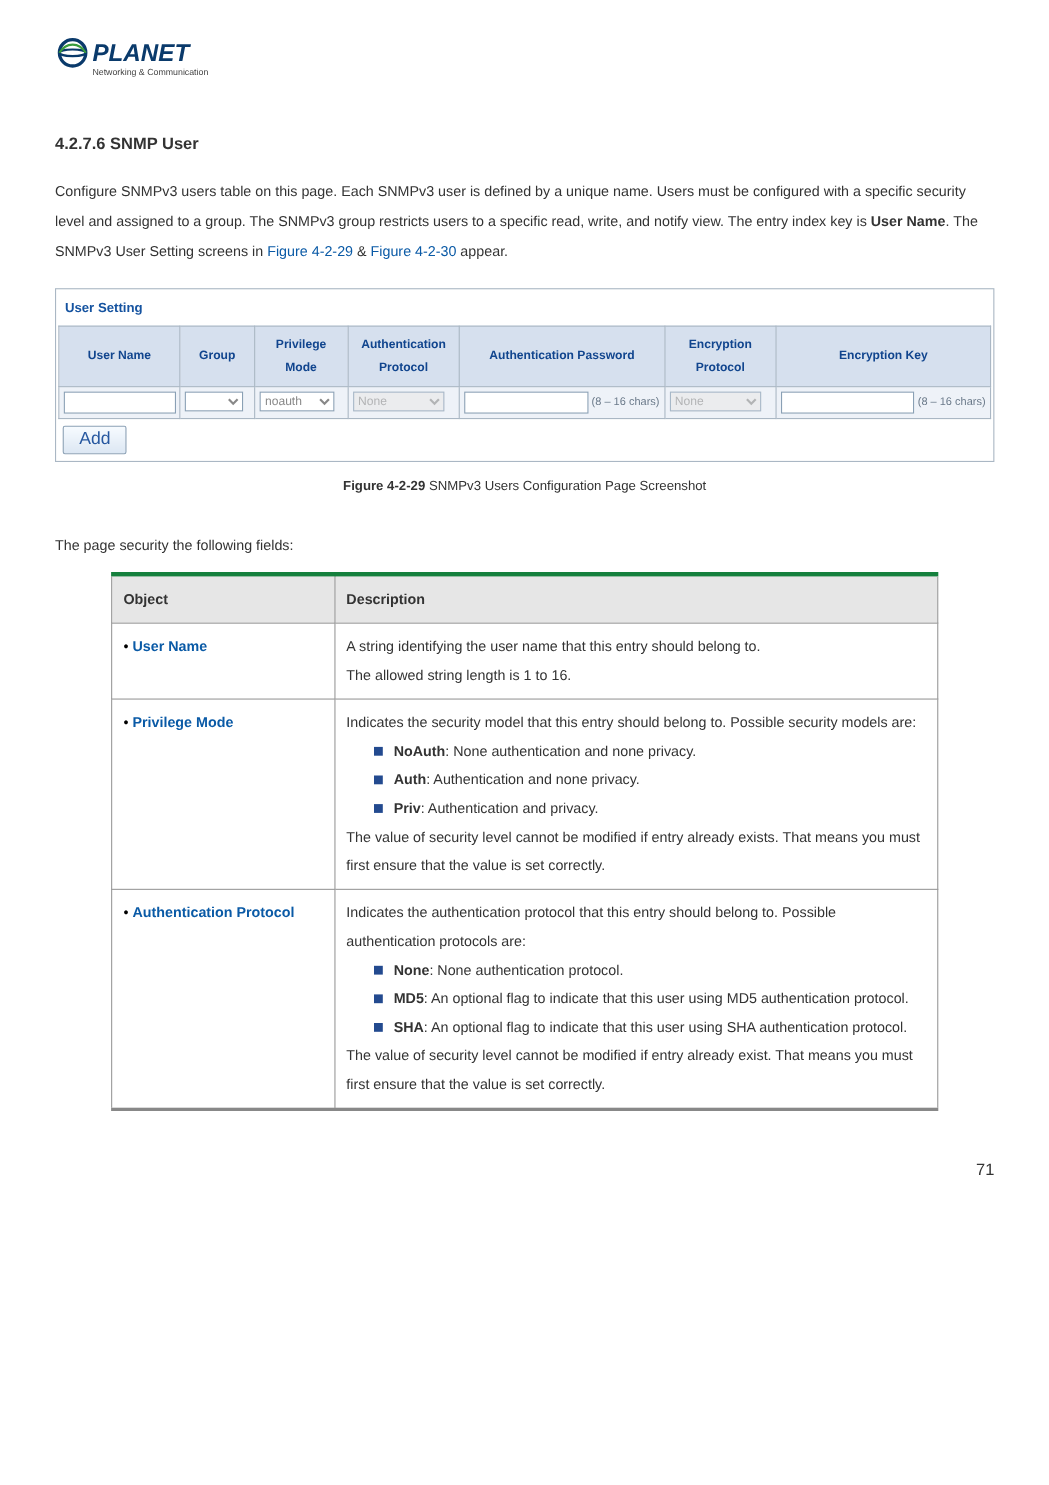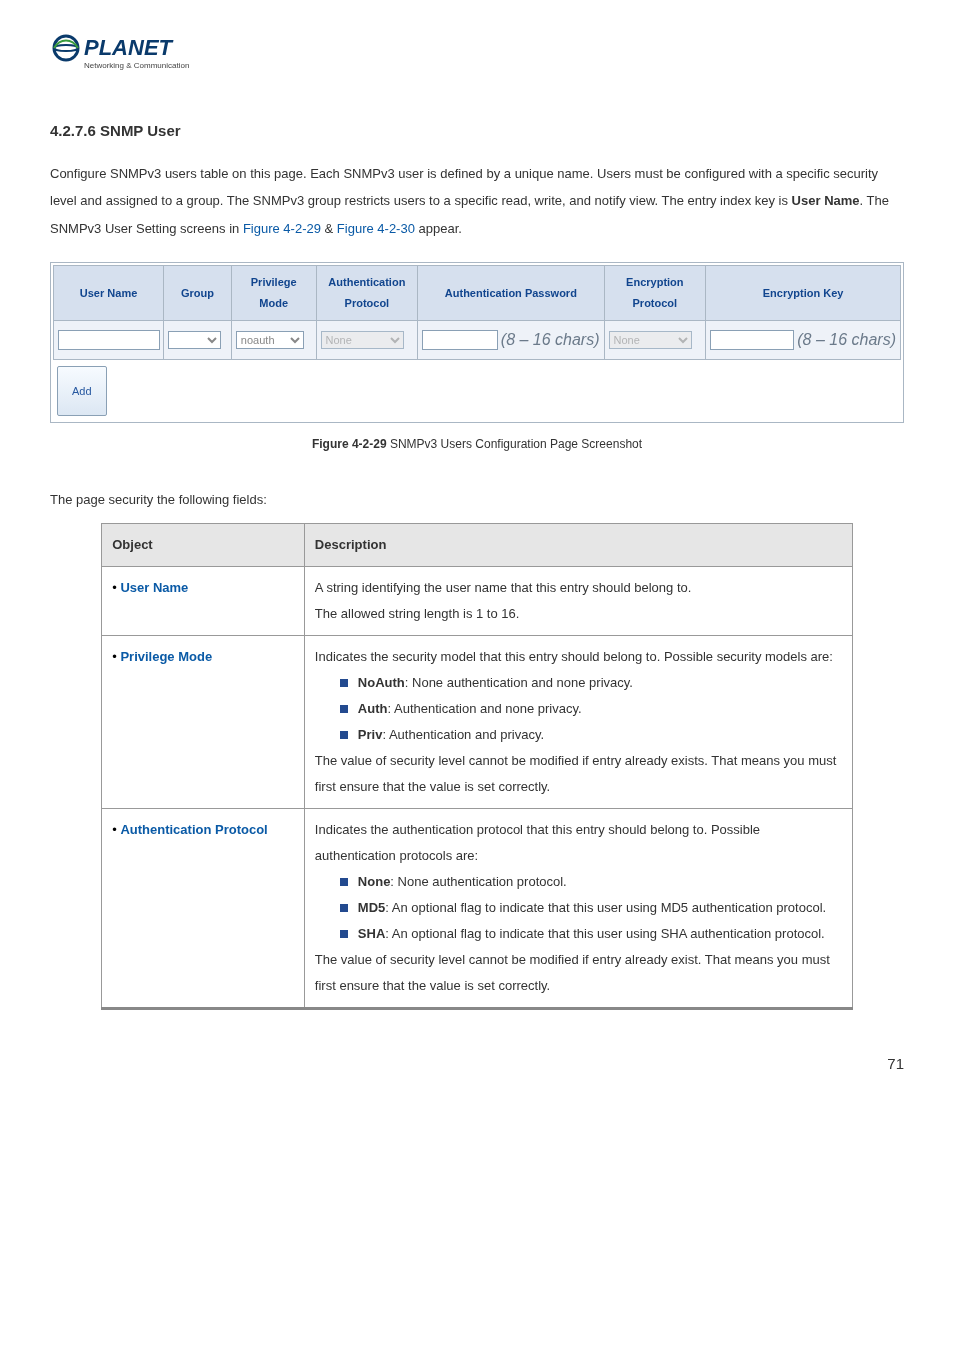--- a/index.html
+++ b/index.html
@@ -62,46 +62,46 @@
   .us-select {
     width: 90%;
     border: 1px solid #8aa0b5;
     font-size: 11px;
     height: 18px;
     background: #fff;
     color: #888;
   }
   .us-select.disabled { background: #eaeaea; color:#9a9a9a; }
   .chars-row { display:flex; align-items:center; gap:3px; }
-  .chars-hint { font-size:16px; color:#6b7a8a; white-space:nowrap;font-style:italic; }
+  .chars-hint { font-size:10px; color:#6b7a8a; white-space:nowrap; }
 
   .add-btn {
     display:inline-block;
     margin: 6px 4px 4px;
-    padding: 18px 14px;
-    font-size: 11px;
+    padding: 3px 14px;
+    font-size: 16px;
     color: #2758a0;
     border: 1px solid #8aa0b5;
     background: linear-gradient(#f7fbff,#dce7f3);
     border-radius: 2px;
     cursor: pointer;
   }
 
   .fig-caption {
     text-align: center;
     font-size: 12px;
     margin: 10px 0 30px;
   }
   .fig-caption b { font-weight: bold; }
 
   .fields-table {
     width: 88%;
     margin: 10px auto 0 auto;
     border-collapse: collapse;
-    border-top: 1px solid #15803d;
+    border-top: 4px solid #15803d;
     border-bottom: 3px solid #888;
   }
   .fields-table th, .fields-table td {
     border: 1px solid #999;
     padding: 8px 10px;
     font-size: 13px;
     vertical-align: top;
     line-height: 2.0;
   }
   .fields-table th {
@@ -145,20 +145,21 @@
   </svg>
 </div>
 
 <h3>4.2.7.6 SNMP User</h3>
 
 <div class="body-text">
   <span>Configure SNMPv3 users table on this page. Each SNMPv3 user is defined by a unique name. Users must be configured with a specific security level and assigned to a group. The SNMPv3 group restricts users to a specific read, write, and notify view. The entry index key is </span><b>User Name</b><span>. The SNMPv3 User Setting screens in </span><a href="#" class="link">Figure 4-2-29</a><span> &amp; </span><a href="#" class="link">Figure 4-2-30</a><span> appear.</span>
 </div>
 
 <div class="user-setting-box">
+  <div class="user-setting-title">User Setting</div>
   <table class="us-table">
     <colgroup>
       <col style="width:13%">
         <col style="width:8%">
         <col style="width:10%">
         <col style="width:12%">
         <col style="width:22%">
         <col style="width:12%">
         <col style="width:23%">
     </colgroup>

